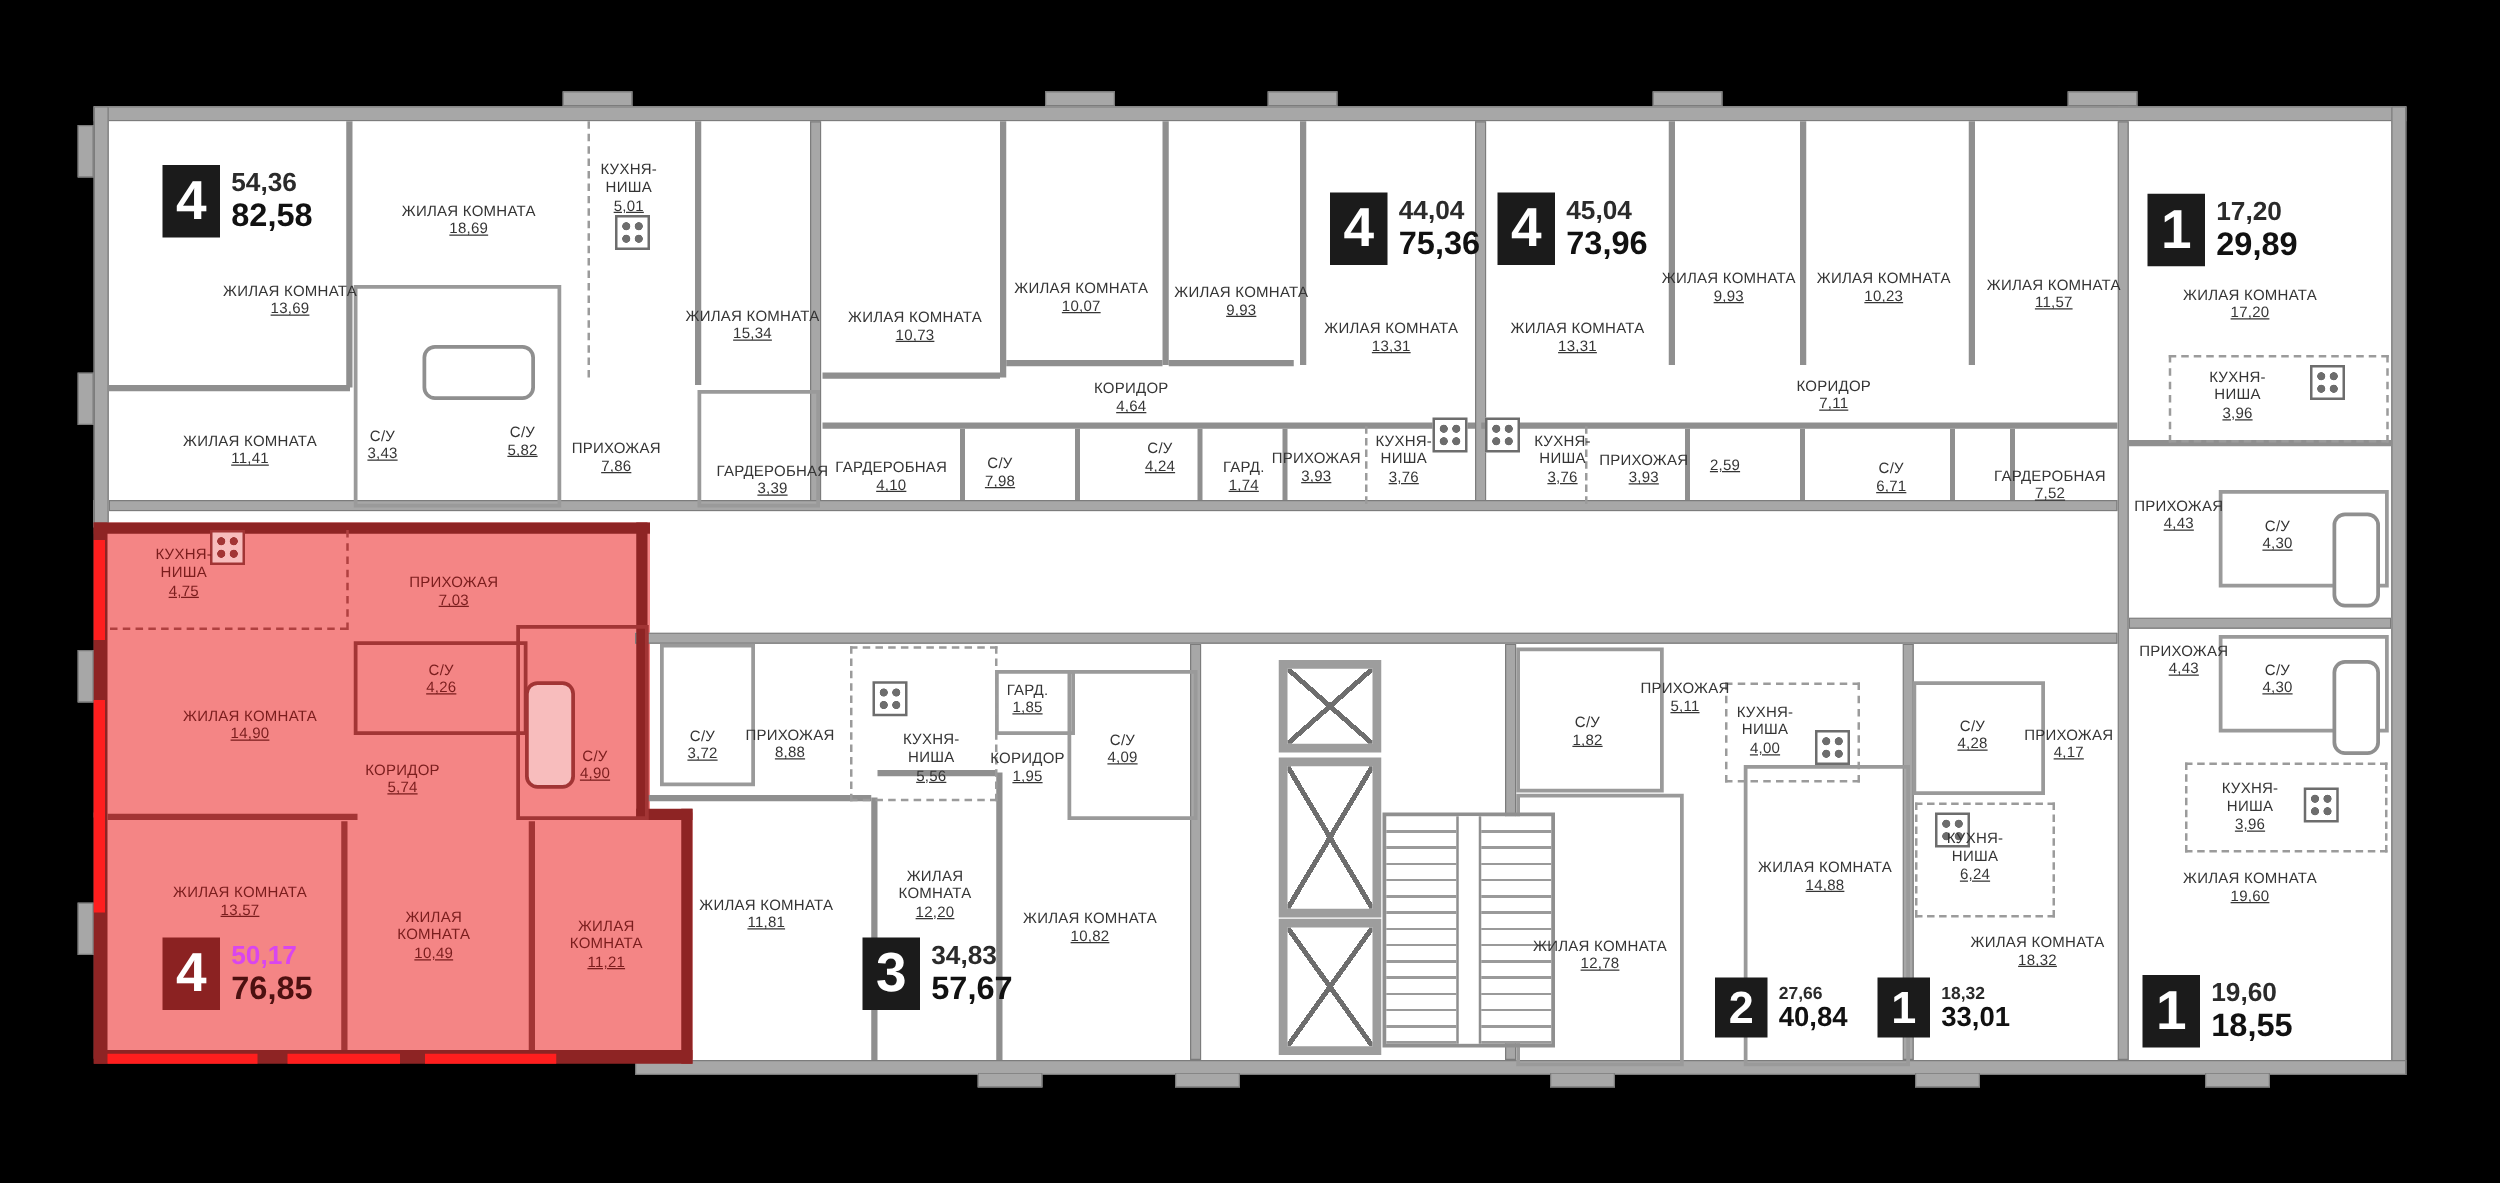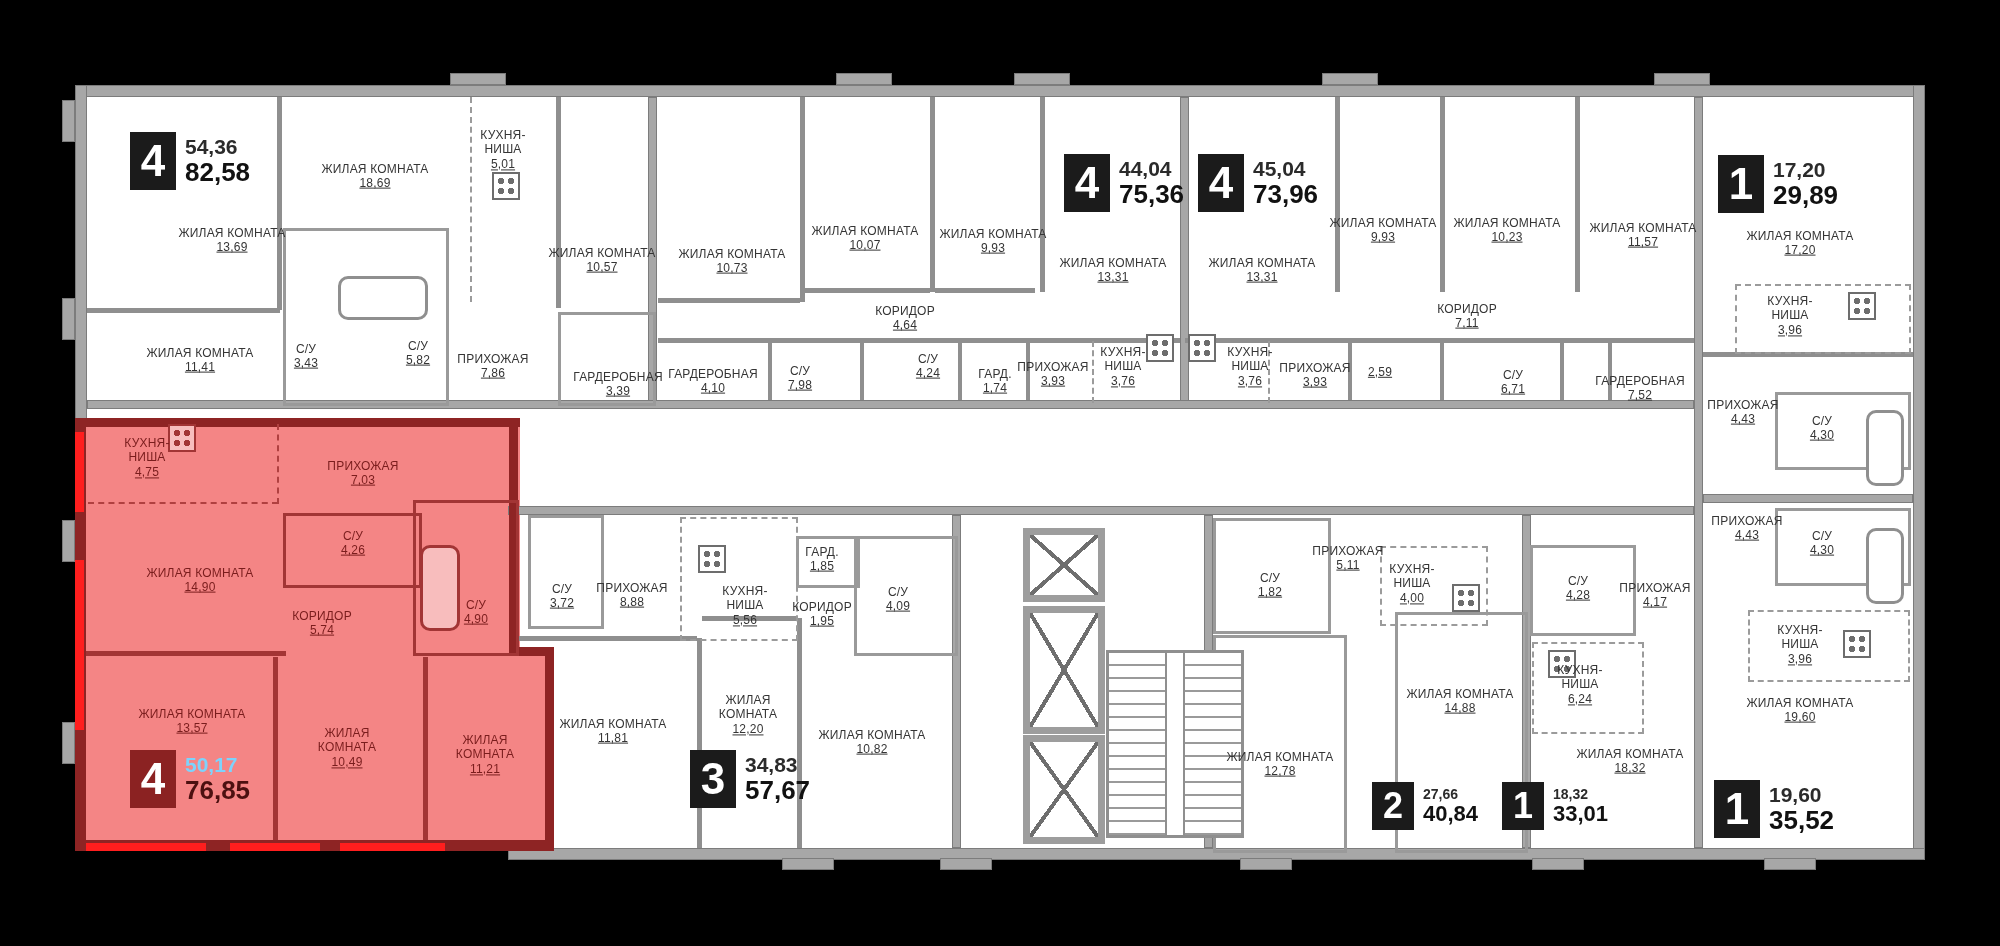--- a/index.html
+++ b/index.html
@@ -43,21 +43,21 @@
   .lbl.redt{color:#7a1d1d;}
   .apt-tag{position:absolute;display:flex;gap:9px;align-items:stretch;}
   .badge{width:46px;height:58px;background:#1b1b1b;color:#fff;font-size:44px;font-weight:bold;display:flex;align-items:center;justify-content:center;}
   .areas{display:flex;flex-direction:column;justify-content:center;line-height:1.08;}
   .living{font-size:21px;color:#2b2b2b;font-weight:600;}
   .total{font-size:26px;color:#111;font-weight:700;}
   .apt-tag.sm .badge{width:42px;height:48px;font-size:36px;}
   .apt-tag.sm .living{font-size:14px;}
   .apt-tag.sm .total{font-size:22px;}
   .apt-tag.redb .badge{background:#8b2222;}
-  .apt-tag.redb .living{color:#7dd3fc;}
+  .apt-tag.redb .living{color:#d946ef;}
   .apt-tag.redb .total{color:#4c1010;}
 </style>
 </head>
 <body>
 
 <div id="plan">
 
   <div class="paper" style="left:75px;top:85px;width:1628px;height:333px"></div>
   <div class="paper" style="left:1694px;top:85px;width:231px;height:775px"></div>
   <div class="paper" style="left:508px;top:400px;width:1195px;height:460px"></div>
@@ -200,21 +200,21 @@
   <div class="lbl" style="left:375px;top:176px">
       <div class="nm">ЖИЛАЯ КОМНАТА</div>
       <div class="ar">18,69</div>
     </div>
   <div class="lbl narrow" style="left:503px;top:150px">
       <div class="nm">КУХНЯ-НИША</div>
       <div class="ar">5,01</div>
     </div>
   <div class="lbl" style="left:602px;top:260px">
       <div class="nm">ЖИЛАЯ КОМНАТА</div>
-      <div class="ar">10,57</div>
+      <div class="ar">15,34</div>
     </div>
   <div class="lbl" style="left:200px;top:360px">
       <div class="nm">ЖИЛАЯ КОМНАТА</div>
       <div class="ar">11,41</div>
     </div>
   <div class="lbl" style="left:306px;top:356px">
       <div class="nm">С/У</div>
       <div class="ar">3,43</div>
     </div>
   <div class="lbl" style="left:418px;top:353px">
@@ -515,17 +515,17 @@
     <div class="badge">1</div>
     <div class="areas">
         <div class="living">18,32</div>
         <div class="total">33,01</div>
       </div>
   </div>
   <div class="apt-tag" style="left:1714px;top:780px">
     <div class="badge">1</div>
     <div class="areas">
         <div class="living">19,60</div>
-        <div class="total">35,52</div>
+        <div class="total">18,55</div>
       </div>
   </div>
 
 </div>
 
 </body></html>

